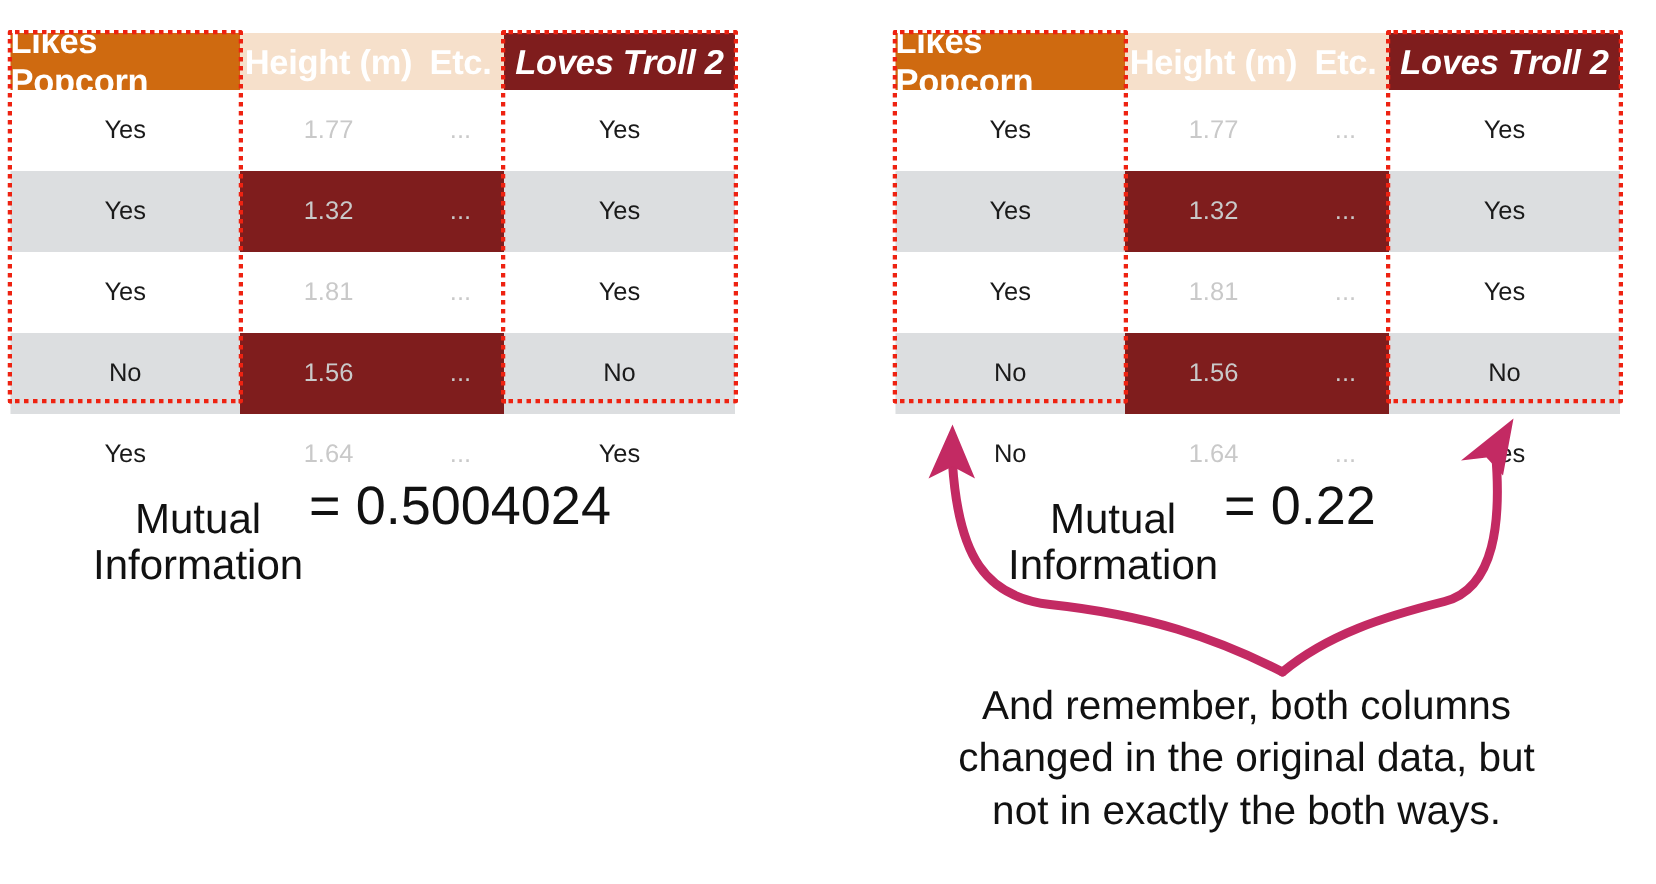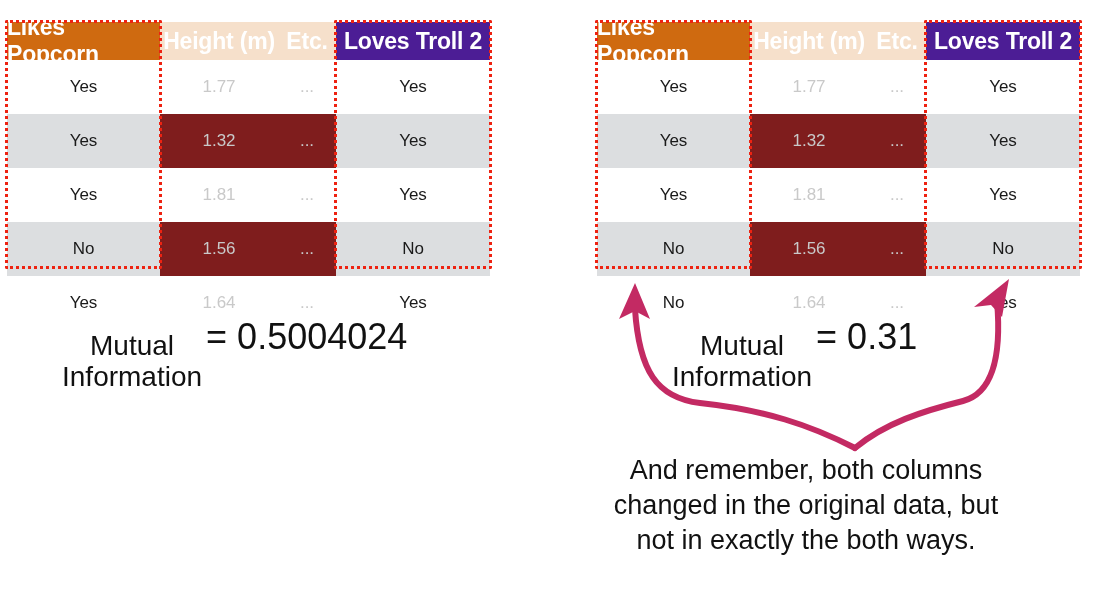--- a/index.html
+++ b/index.html
@@ -34,21 +34,21 @@
   
   .hdr {
     height: 38px;
     font-size: 23px;
     font-weight: bold;
     color: #ffffff;
     letter-spacing: -0.2px;
   }
   .hdr-popcorn { background: #cf6a10; }
   .hdr-faded   { background: #f6e0cb; }
-  .hdr-troll   { background: #4c1d95; }
+  .hdr-troll   { background: #7f1d1d; font-style: italic; }
 
   
   .data {
     height: 54px;
     font-size: 17px;
     color: #1a1a1a;
   }
   .row-odd  { background: #ffffff; }
   .row-even { background: #dcdee0; }
 
@@ -189,31 +189,31 @@
     <span>Information</span>
   </div>
   <div class="eq-rhs">= 0.5004024</div>
 </div>
 
 <div class="eq" style="left:672px; top:283px;">
   <div class="eq-label">
     <span>Mutual</span>
     <span>Information</span>
   </div>
-  <div class="eq-rhs">= 0.31</div>
+  <div class="eq-rhs">= 0.22</div>
 </div>
 
 <svg class="arrow-svg" style="left:605px; top:275px;" width="420" height="185" viewBox="0 0 420 185">
 
   <path d="M 250 173 C 205 150, 160 135, 95 128 C 52 123, 34 96, 30 34" fill="none" stroke="#C32A63" stroke-width="6" stroke-linecap="round"></path>
 
   <path d="M 30 8 L 45 44 L 30 36 L 14 44 Z" fill="#C32A63"></path>
 
   <path d="M 250 173 C 280 148, 318 136, 358 126 C 392 117, 396 72, 392 26" fill="none" stroke="#C32A63" stroke-width="6" stroke-linecap="round"></path>
 
   <path d="M 404 4 L 397 42 L 386 30 L 369 32 Z" fill="#C32A63"></path>
 </svg>
 
-<div class="caption" style="left:572px; top:453px; width:468px;">
+<div class="caption" style="left:597px; top:453px; width:468px;">
   <div>And remember, both columns</div>
   <div>changed in the original data, but</div>
   <div>not in exactly the both ways.</div>
 </div>
 
 </body></html>

